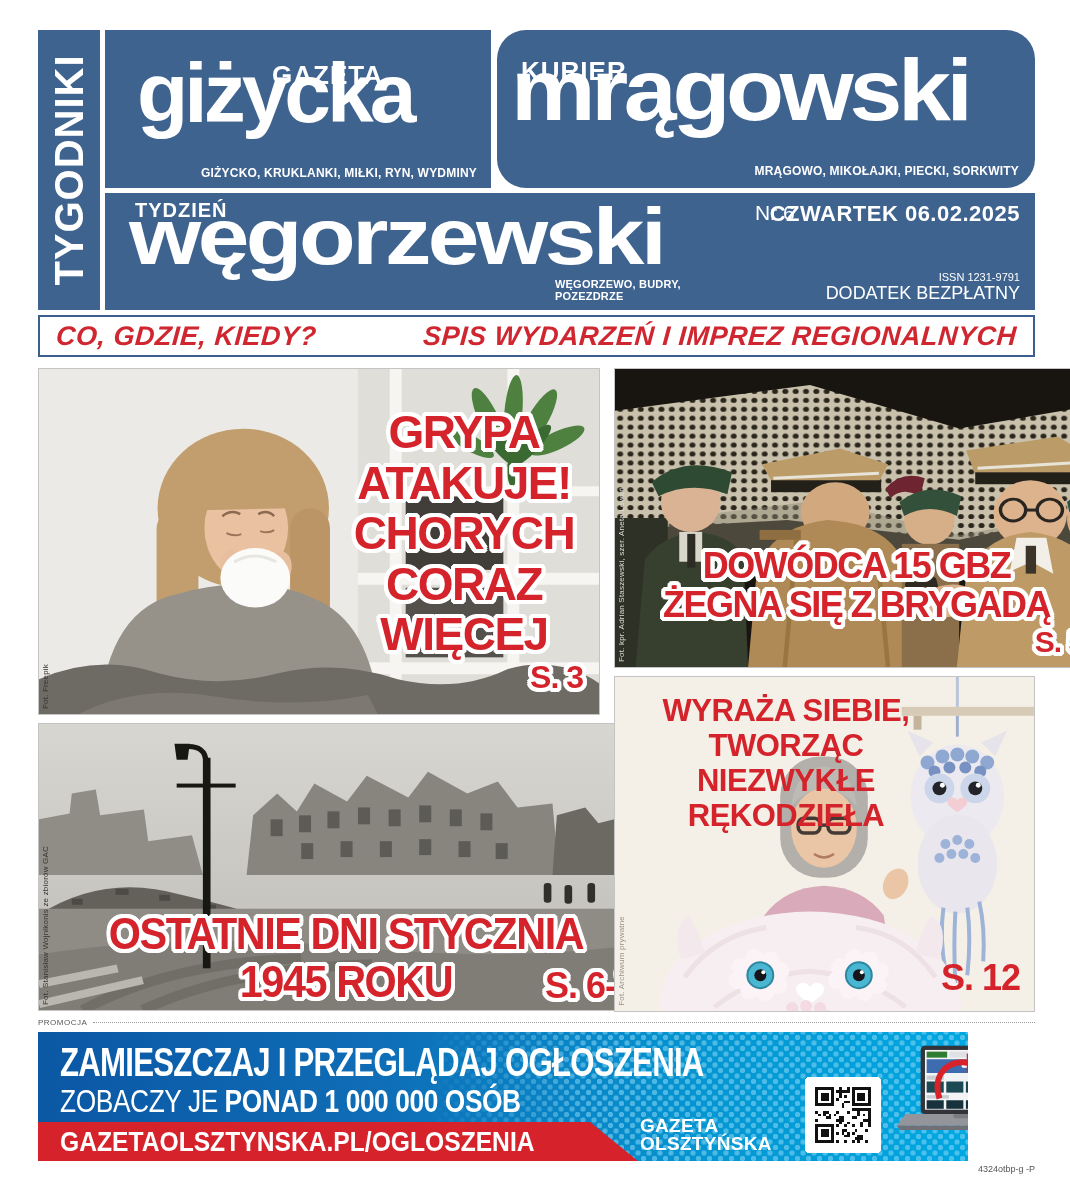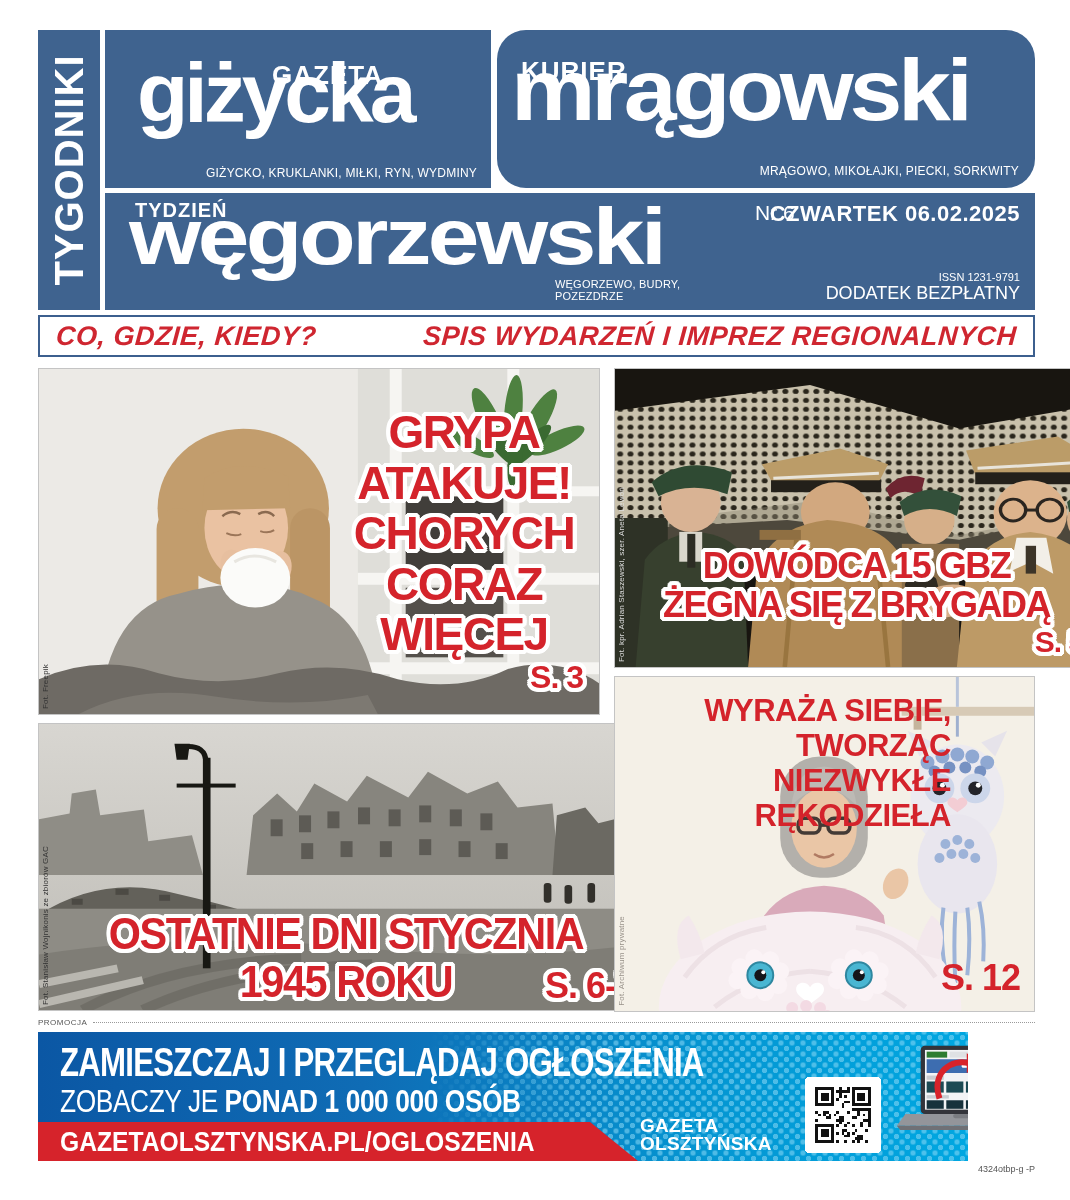--- a/index.html
+++ b/index.html
@@ -12,21 +12,21 @@
   .vertical-strip { width:62px; height:280px; margin-right:5px; position:relative; flex:none; }
   .vertical-strip span { position:absolute; left:50%; top:50%; transform:translate(-50%,-50%) rotate(-90deg); white-space:nowrap; font-weight:bold; font-size:40px; letter-spacing:1px; }
   .masthead-main { flex:1; display:flex; flex-direction:column; gap:5px; }
   .row-top { height:158px; display:flex; gap:6px; }
   .paper { position:relative; overflow:hidden; }
   .paper-gizycka { width:386px; flex:none; }
   .paper-mragowski { flex:1;border-radius:29px; }
   .row-bottom { flex:1; position:relative; overflow:hidden; }
   .kicker { position:absolute; font-weight:bold; font-size:26px; letter-spacing:1px; }
   .paper-name { position:absolute; font-weight:bold; line-height:0.9; letter-spacing:-4px; transform-origin:left top; }
-  .coverage { position:absolute; font-weight:normal; font-size:12px; letter-spacing:0.2px; }
+  .coverage { position:absolute; font-weight:bold; font-size:12px; letter-spacing:0.2px; }
   .g-kicker { left:167px; top:30px; }
   .g-name { left:32px; top:26px; font-size:84px; }
   .g-cov { right:14px; bottom:8px; }
   .m-kicker { left:24px; top:26px; }
   .m-name { left:14px; top:20px; font-size:88px; transform:scaleX(1.08); }
   .m-cov { right:16px; bottom:10px;margin-top:25px; }
   .w-kicker { left:30px; top:6px; font-size:20px; }
   .w-name { left:24px; top:8px; font-size:80px; letter-spacing:-3px; transform:scaleX(1.16); }
   .w-cov { left:450px; bottom:8px; width:187px; font-size:11px; }
   .issue-nr { position:absolute; left:650px; top:8px; font-size:21px; font-weight:400; }
@@ -48,21 +48,21 @@
 
   .hl { position:absolute; color:#d4232b; font-weight:bold; text-align:center; letter-spacing:-1.5px; transform-origin:center top; }
   .outlined { text-shadow:
     -3px -3px 0 #fff,-3px 3px 0 #fff,3px -3px 0 #fff,3px 3px 0 #fff,
     -4px 0 0 #fff,4px 0 0 #fff,0 -4px 0 #fff,0 4px 0 #fff,
     -2px -4px 0 #fff,2px -4px 0 #fff,-2px 4px 0 #fff,2px 4px 0 #fff,
     -4px -2px 0 #fff,4px -2px 0 #fff,-4px 2px 0 #fff,4px 2px 0 #fff; }
   .hl-flu { top:38px; right:4px; width:262px; font-size:46px; line-height:1.1; }
   .hl-military { top:178px; left:0; right:0; font-size:36px; line-height:1.08; }
   .hl-ruins { top:186px; left:0; right:0; font-size:44px; line-height:1.1; transform:scaleX(0.94); }
-  .hl-crafts { top:16px; left:6px; width:330px; font-size:31px; line-height:1.13; letter-spacing:-0.5px;text-align:right; }
+  .hl-crafts { top:16px; left:6px; width:330px; font-size:31px; line-height:1.13; letter-spacing:-0.5px; }
   .pageref { position:absolute; color:#d4232b; font-weight:bold; letter-spacing:-1px;margin-top:17px; }
   .pr-flu { right:16px; bottom:18px; font-size:32px; }
   .pr-military { right:14px; bottom:8px; font-size:30px; }
   .pr-ruins { right:18px; top:224px; font-size:36px; }
   .pr-crafts { right:14px; bottom:12px; font-size:36px; }
 
   .credit { position:absolute; left:2px; bottom:5px; font-size:8px; writing-mode:vertical-rl; transform:rotate(180deg); letter-spacing:0.2px; }
   .credit-dark { color:#333; }
   .credit-light { color:#ddd; }
   .credit-gray { color:#98928a; }

